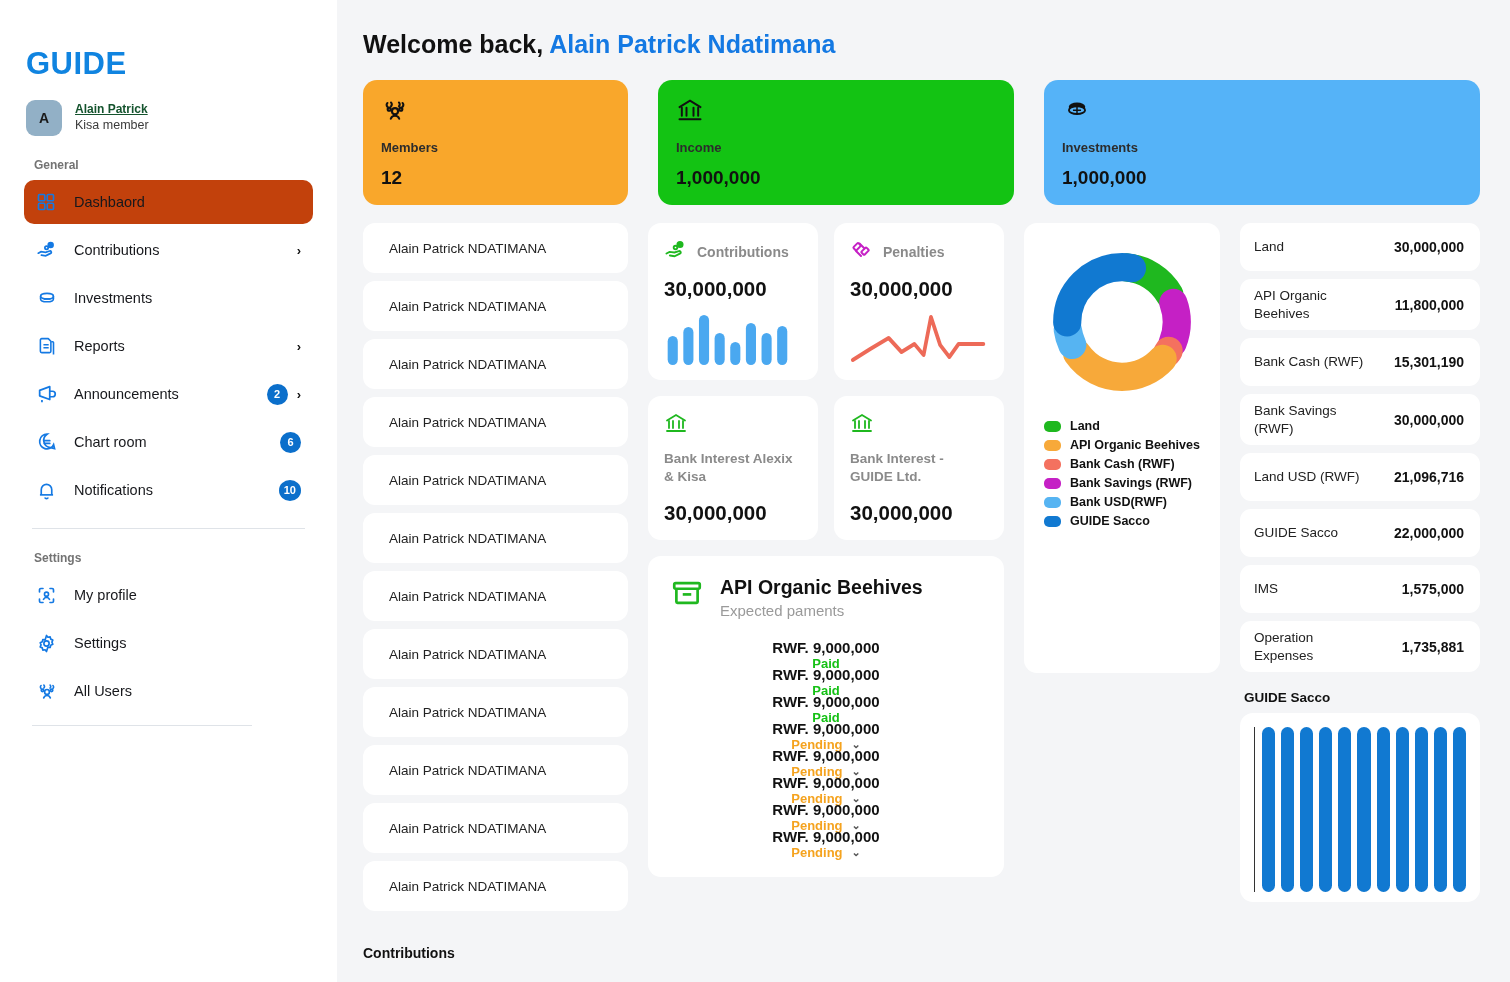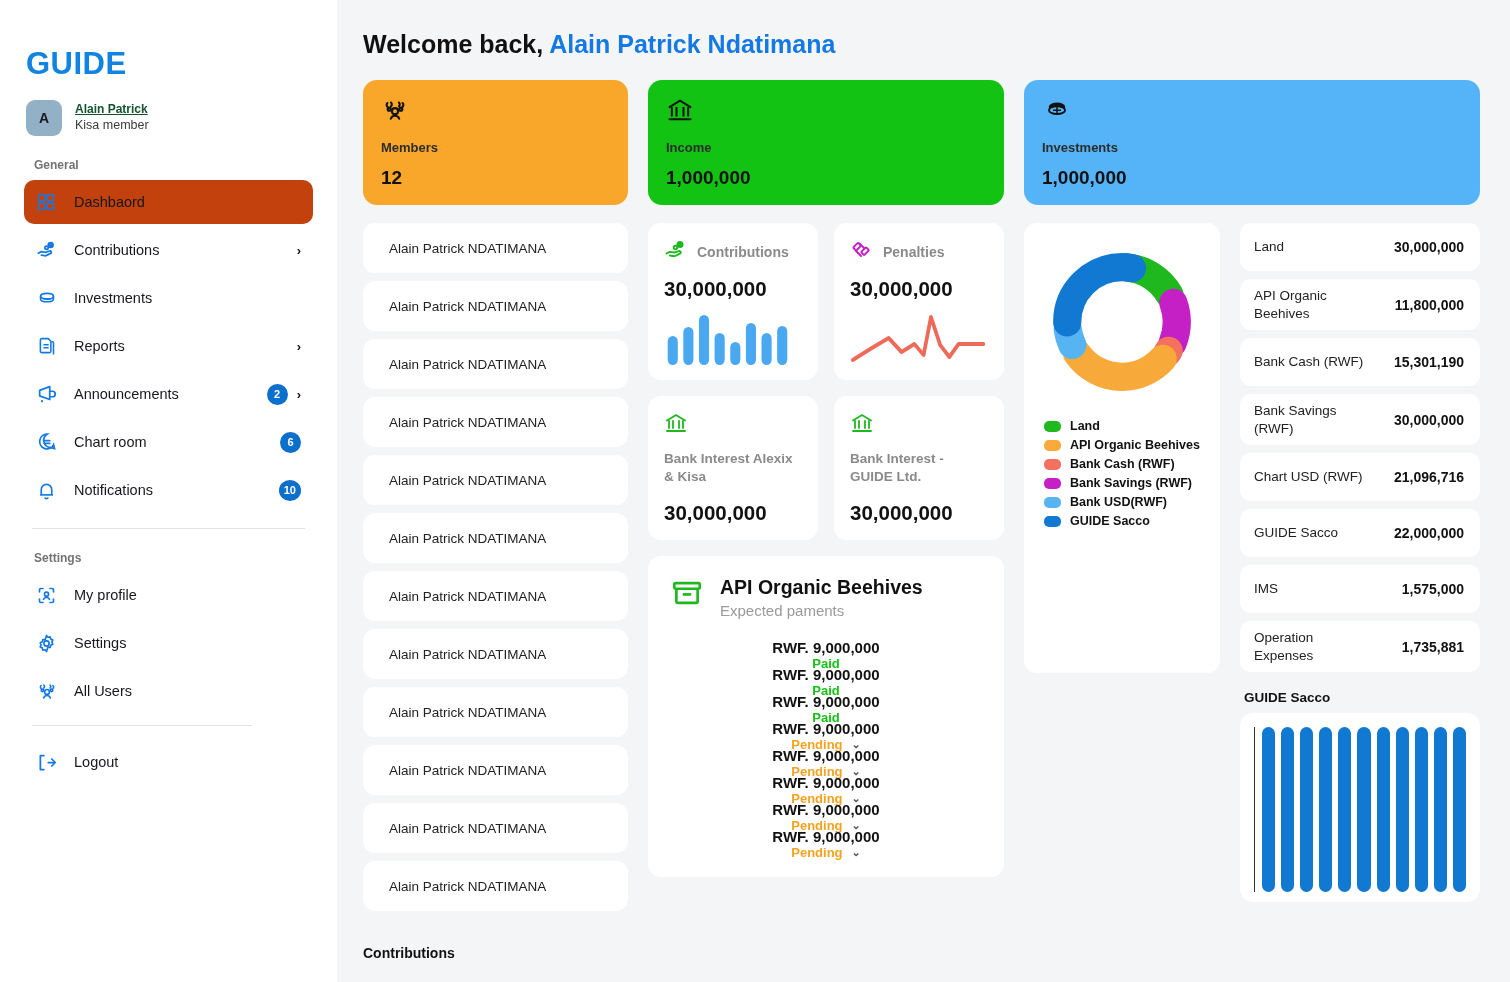--- a/index.html
+++ b/index.html
@@ -48,21 +48,21 @@
   }
   .chev { margin-left: 9px; color: #111; font-size: 13px; font-weight: 700; line-height: 1; }
   .divider { height: 1px; background: #dfe3e8; margin: 16px 8px 0 8px; }
   .divider2 { height: 1px; background: #dfe3e8; margin: 12px 8px 0 8px; width: 220px; }
 
   
   .main { flex: 1; padding: 30px 30px 0 26px; overflow: hidden; position: relative; }
   .welcome { font-size: 25px; font-weight: 700; color: #111; margin-bottom: 21px; }
   .welcome .hl { color: #1479e3; }
 
-  .stat-row { display: flex; gap: 20px; margin-bottom: 18px; }
+  .stat-row { display: flex; gap: 30px; margin-bottom: 18px; }
   .stat-card { border-radius: 14px; padding: 16px 18px 15px; height: 125px; position: relative; }
   .stat-card.members { flex: 0 0 265px; background: #f9a72b; }
   .stat-card.income  { flex: 0 0 356px; background: #13c313; }
   .stat-card.invest  { flex: 1; background: #55b3f8; }
   .stat-ico { height: 30px; margin-bottom: 14px; }
   .stat-title { font-size: 13px; font-weight: 700; color: #2c2c2c; margin-bottom: 12px; }
   .stat-value { font-size: 19px; font-weight: 700; color: #111; }
 
   .grid { display: flex; gap: 20px; }
   .col-members { flex: 0 0 265px; }
@@ -248,30 +248,20 @@
               <circle cx="7" cy="11.3" r="1.3"></circle>
               <circle cx="17" cy="11.3" r="1.3"></circle>
             </svg>
           </span>
           <span class="nav-label">All Users</span>
         </div>
       </div>
 
     <div class="divider2"></div>
 
-    <div class="nav-item" style="margin-top:14px">
-      <span class="nav-ico">
-        <svg width="21" height="21" viewBox="0 0 24 24" fill="none" stroke="#1479e3" stroke-width="2" stroke-linecap="round" stroke-linejoin="round">
-            <path d="M9 4H5v16h4"></path>
-            <path d="M14 12h7"></path>
-            <path d="M18 8l4 4-4 4"></path>
-          </svg>
-      </span>
-      <span class="nav-label">Logout</span>
-    </div>
   </aside>
 
   <main class="main">
 
     <div class="welcome">
       <span>Welcome back,</span>
       <span class="hl">Alain Patrick Ndatimana</span>
     </div>
 
     <div class="stat-row">
@@ -547,21 +537,21 @@
             </div>
             <div class="asset-row">
               <span class="asset-name">Bank Cash (RWF)</span>
               <span class="asset-val">15,301,190</span>
             </div>
             <div class="asset-row">
               <span class="asset-name">Bank Savings (RWF)</span>
               <span class="asset-val">30,000,000</span>
             </div>
             <div class="asset-row">
-              <span class="asset-name">Chart USD (RWF)</span>
+              <span class="asset-name">Land USD (RWF)</span>
               <span class="asset-val">21,096,716</span>
             </div>
             <div class="asset-row">
               <span class="asset-name">GUIDE Sacco</span>
               <span class="asset-val">22,000,000</span>
             </div>
             <div class="asset-row">
               <span class="asset-name">IMS</span>
               <span class="asset-val">1,575,000</span>
             </div>

